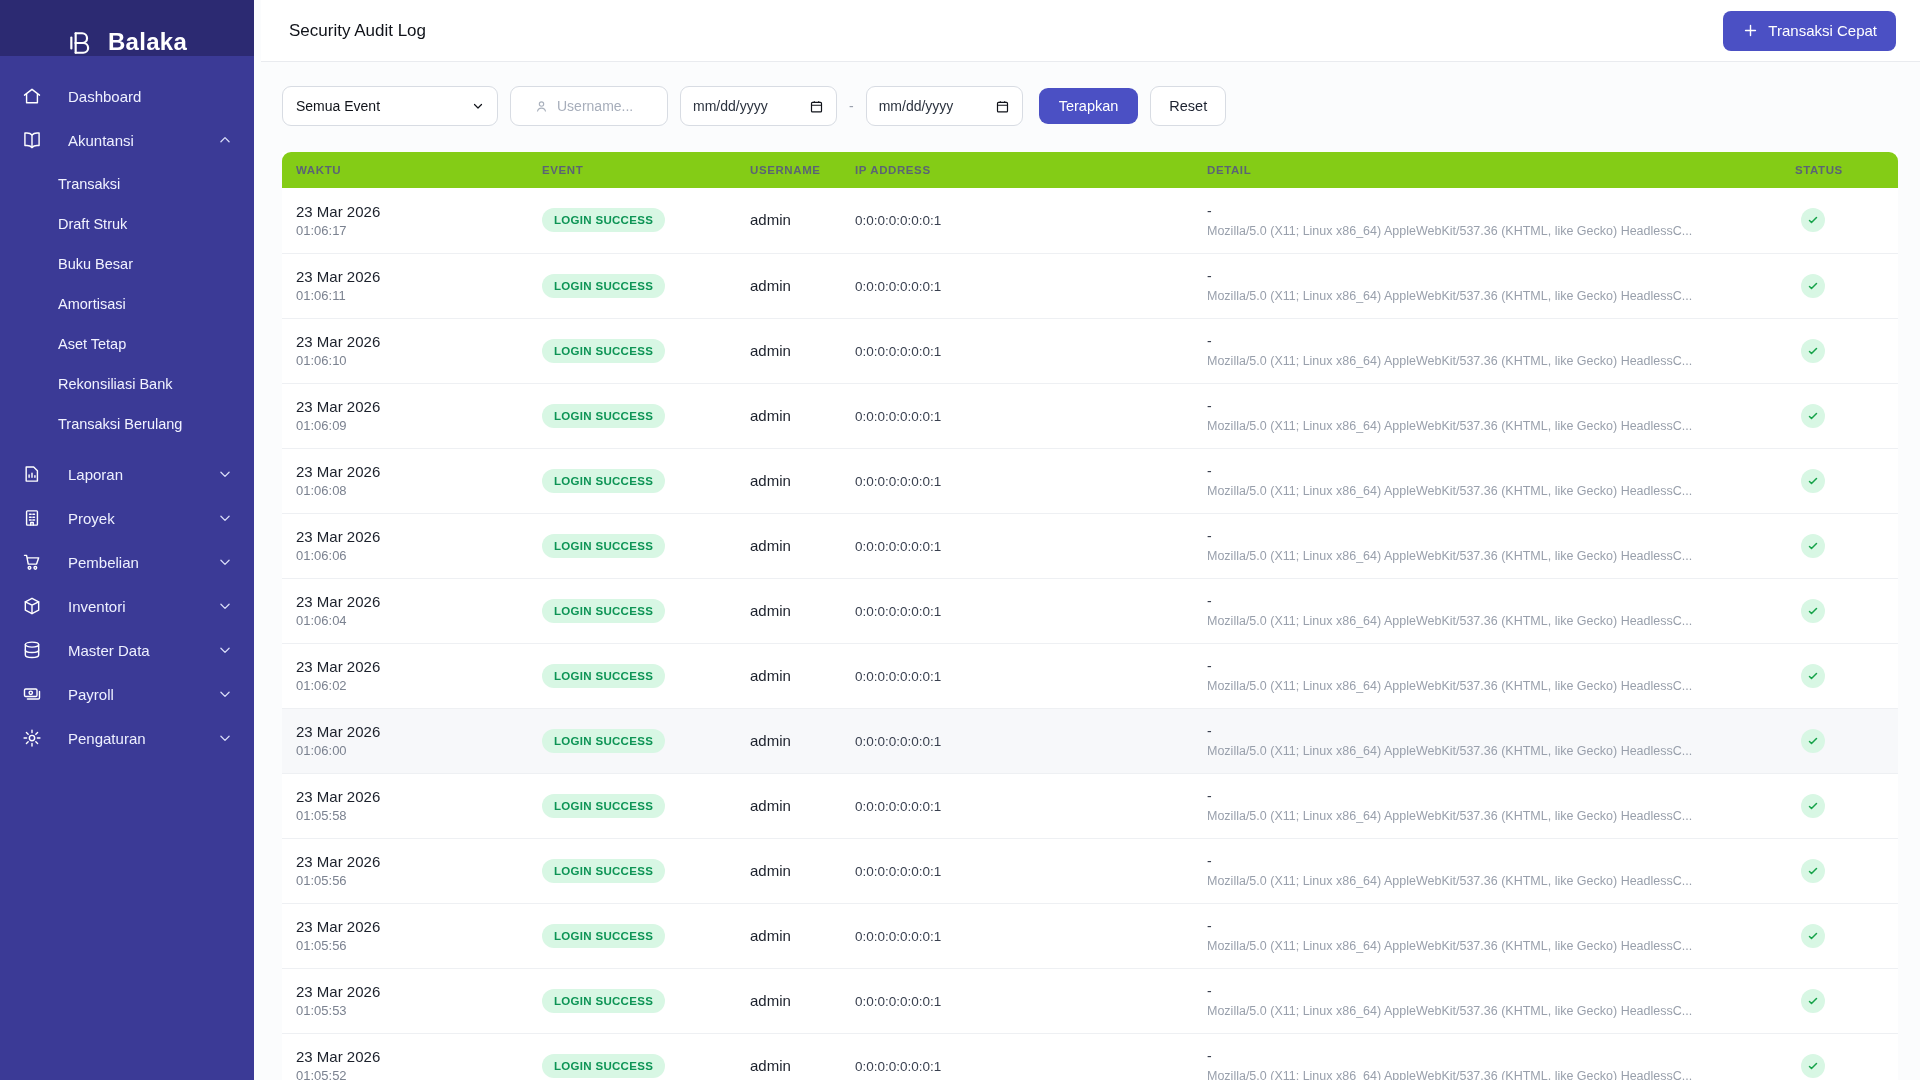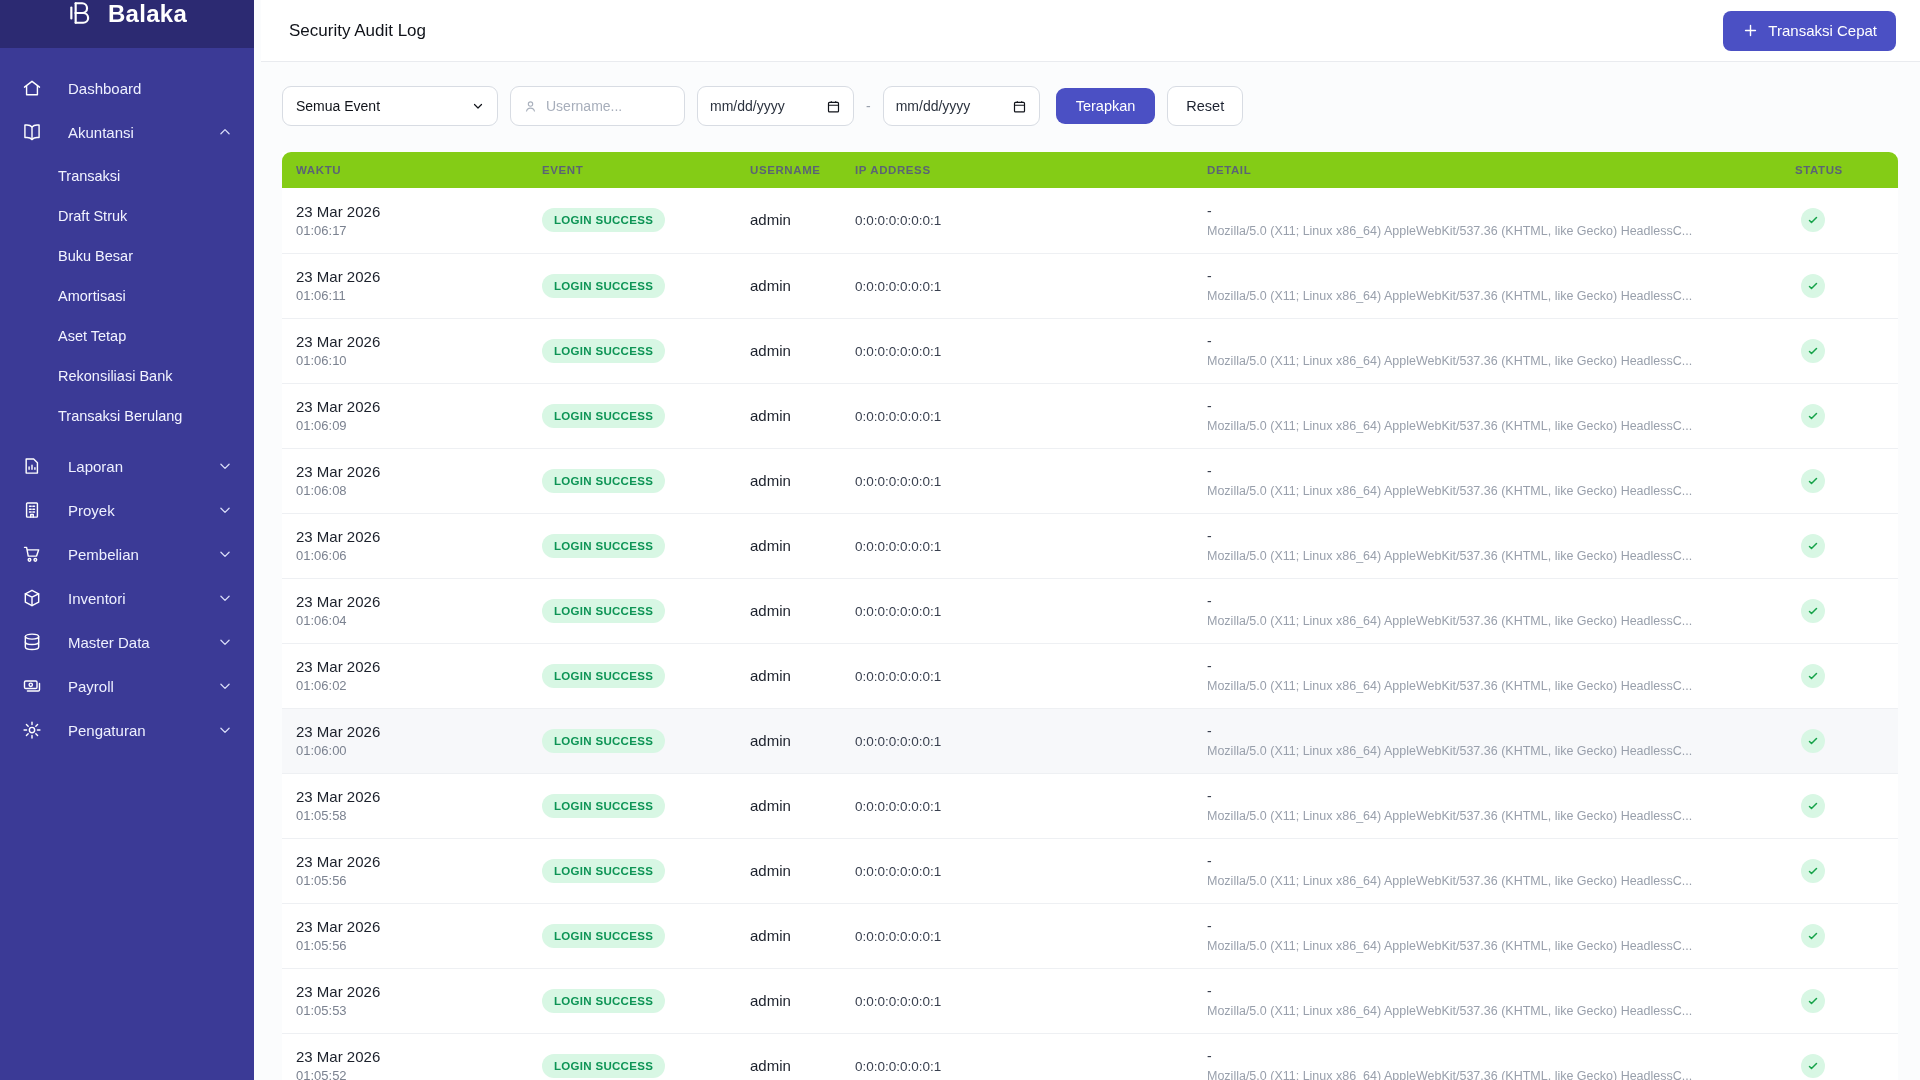--- a/index.html
+++ b/index.html
@@ -1,21 +1,21 @@
 <!DOCTYPE html>
 <html><head>
 <meta charset="utf-8">
 <style>
   * { margin:0; padding:0; box-sizing:border-box; }
   html,body { width:1920px; height:1080px; overflow:hidden; }
   body { font-family:"Liberation Sans", sans-serif; background:#fbfcfd; color:#1f2430; display:flex; }
 
   
   .sidebar { width:254px; height:1080px; background:#3b3a96; flex-shrink:0; display:flex; flex-direction:column; }
-  .logo-band { height:48px; background:#2c2a72; display:flex; align-items:flex-start; justify-content:center; gap:15px; color:#fff; }
+  .logo-band { height:56px; background:#2c2a72; display:flex; align-items:flex-end; justify-content:center; gap:15px; color:#fff; }
   .logo-band .brand { font-size:24px; font-weight:bold; letter-spacing:.3px; }
   .nav { padding:18px 0 0 0; }
   .nav-item { height:44px; display:flex; align-items:center; gap:26px; padding:0 22px; color:#eef0ff; font-size:15px; cursor:pointer; }
   .nav-item .nicon { width:20px; height:20px; flex-shrink:0; display:flex; align-items:center; justify-content:center; }
   .nav-item svg { width:20px; height:20px; stroke:#fff; fill:none; stroke-width:1.7; stroke-linecap:round; stroke-linejoin:round; }
   .nav-item .chev { margin-left:auto; display:flex; }
   .nav-item .chev svg { width:14px; height:14px; stroke:#d9ddf8; stroke-width:2.2; }
   .subnav { padding:2px 0 8px 0;text-align:center; }
   .sub-item { height:40px; display:flex; align-items:center; padding:0 22px 0 58px; color:#f2f3ff; font-size:14.5px; cursor:pointer; }
 
@@ -26,21 +26,21 @@
   .btn-primary { background:#4b50c4; color:#fff; border:none; border-radius:8px; height:40px; padding:0 19px; font-size:15px; font-family:inherit; display:flex; align-items:center; gap:9px; cursor:pointer; }
   .btn-primary svg { width:17px; height:17px; stroke:#fff; stroke-width:2; stroke-linecap:round; }
 
   .content { padding:24px 22px 0 28px; }
 
   
   .filters { display:flex; align-items:center; gap:12px; }
   .ctrl { height:40px; background:#fff; border:1px solid #d8dce3; border-radius:9px; display:flex; align-items:center; font-size:14px; color:#10131a; }
   .select { width:216px; padding:0 13px; justify-content:space-between; cursor:pointer; }
   .select svg { width:12px; height:12px; stroke:#10131a; stroke-width:2.4; fill:none; stroke-linecap:round; stroke-linejoin:round; }
-  .input-user { width:175px; padding:0 12px; gap:8px; }
+  .input-user { width:158px; padding:0 23px; gap:8px; }
   .input-user svg { width:15px; height:15px; stroke:#aab1bd; stroke-width:1.8; fill:none; flex-shrink:0; }
   .input-user input { border:none; outline:none; width:100%; font-size:14px; font-family:inherit; color:#10131a; background:transparent; }
   .input-user input::placeholder { color:#a7aebb; }
   .date-field { width:157px; padding:0 12px; justify-content:space-between; color:#2c333f; cursor:pointer; }
   .date-field svg { width:15px; height:15px; stroke:#10131a; stroke-width:1.9; fill:none; }
   .dash { color:#9aa1ad; font-size:14px; }
   .btn-apply { margin-left:4px; background:#4b50c4; color:#fff; border:none; border-radius:9px; height:36px; padding:0 20px; font-size:14.5px; font-family:inherit; cursor:pointer; }
   .btn-reset { background:#fff; color:#1c2230; border:1px solid #d8dce3; border-radius:9px; height:40px; padding:0 18px; font-size:14.5px; font-family:inherit; cursor:pointer; }
 
   

